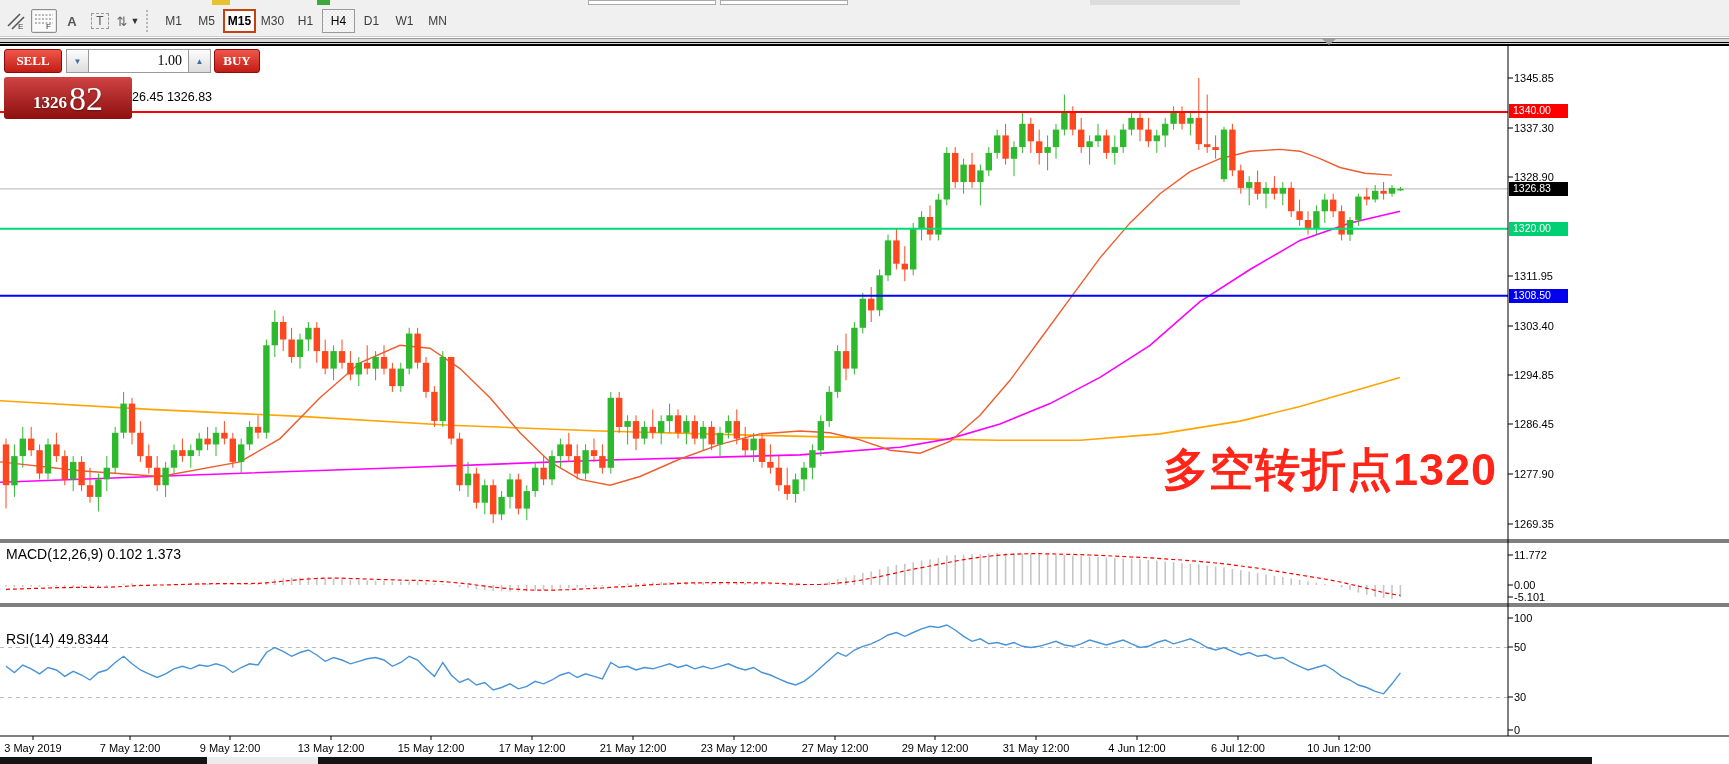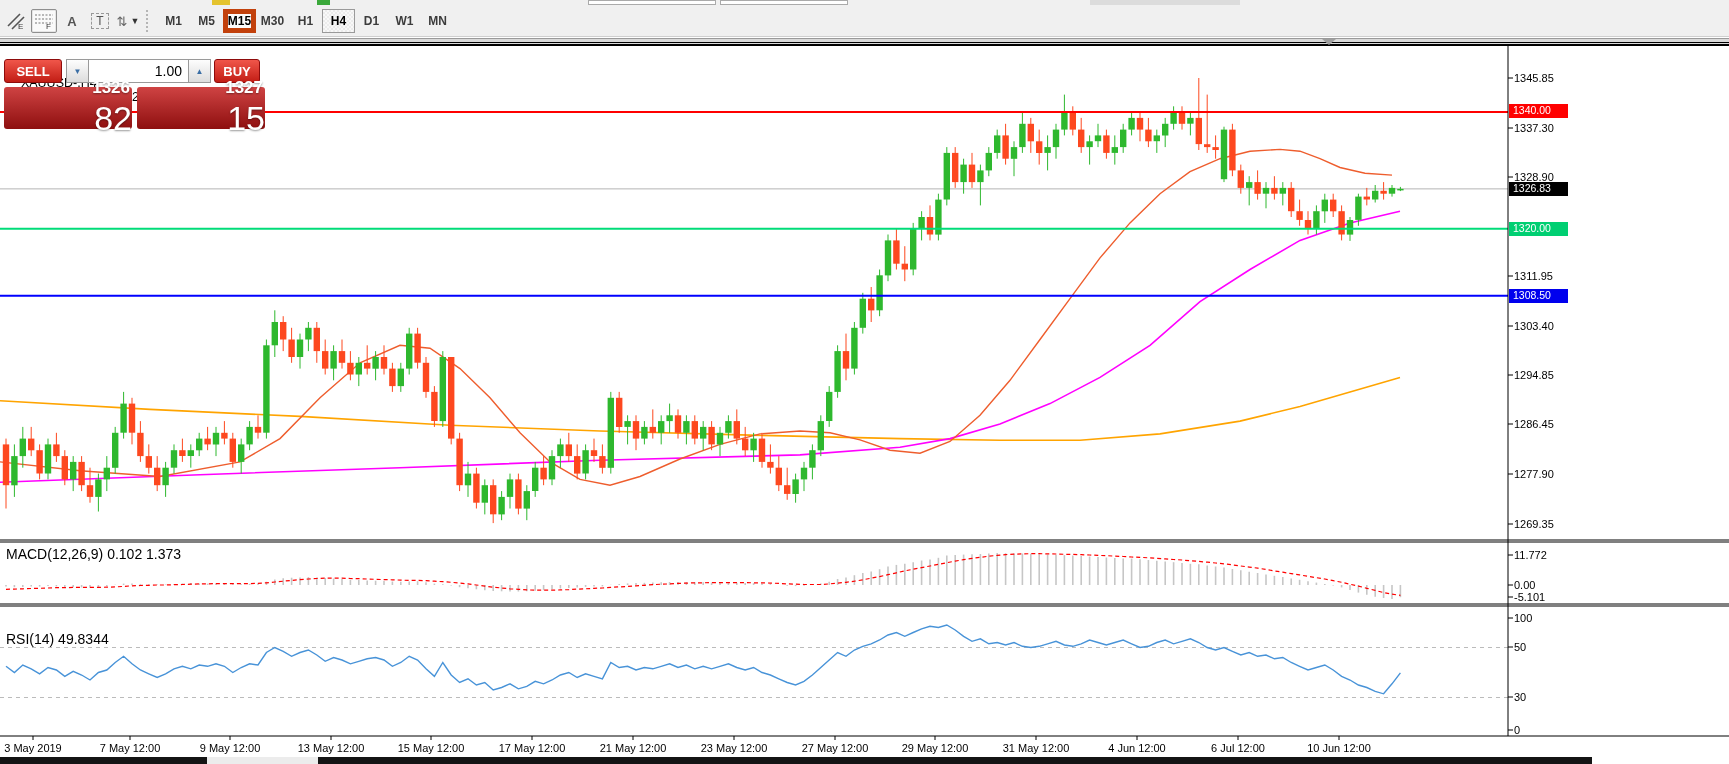--- a/index.html
+++ b/index.html
@@ -10,56 +10,56 @@
   
   .strip-top { position:absolute; left:0; top:0; width:1729px; height:6px; background:#f0f0f0; }
   .strip-top .speck { position:absolute; top:0; height:5px; }
   .toolbar { position:absolute; left:0; top:6px; width:1729px; height:31px; background:#f0f0f0;
              display:flex; align-items:center; border-bottom:1px solid #cfcfcf; }
   .tool-btn { height:24px; min-width:26px; margin:0 1px; display:flex; align-items:center; justify-content:center;
               color:#444; font-size:13px; border:1px solid transparent; border-radius:2px; position:relative; }
   .tool-btn.pressed { border:1px solid #8f8f8f; background:#fafafa; box-shadow:inset 0 0 0 1px #e6e6e6; }
   .tool-sep { width:7px; height:22px; margin:0 4px; border-left:2px dotted #b5b5b5; }
   .tf-btn { height:24px; width:33px; display:flex; align-items:center; justify-content:center;
-            font-size:12px; color:#3c3c3c; border:1px solid transparent;font-weight:bold; }
-  .tf-btn.pressed { border:5px solid #c2410c; background:#fbfbfb; font-weight:bold; color:#000; }
+            font-size:12px; color:#3c3c3c; border:1px solid transparent; }
+  .tf-btn.pressed { border:2px solid #c2410c; background:#fbfbfb; font-weight:bold; color:#000; }
   .tf-btn.active  { border:1px solid #9a9a9a; color:#000;
             background:repeating-conic-gradient(#ececec 0 25%, #f8f8f8 0 50%) 0 0/4px 4px; }
   .caret { font-size:9px; color:#333; margin-left:3px; }
 
   
   .frame { position:absolute; left:0; top:38px; width:1729px; height:7px; background:#d9d9d9;
            border-top:1px solid #9a9a9a; }
   .frame .b1 { position:absolute; left:0; top:3px; width:100%; height:1px; background:#000; }
   .frame .b2 { position:absolute; left:0; top:5px; width:100%; height:2px; background:#000; }
   .frame-tri { position:absolute; left:1322px; top:39px; width:0; height:0;
                border-left:7px solid transparent; border-right:7px solid transparent; border-top:6px solid #9f9f9f; }
 
   
   #stage { position:absolute; left:0; top:0; width:1729px; height:764px; }
   #plot  { position:absolute; left:0; top:0; pointer-events:none; }
   .quote-line { position:absolute; left:7px; top:48px; font-size:12.5px; color:#000; white-space:pre; }
   .quote-line .tri { font-size:9px; vertical-align:1px; }
 
   
-  .trade { position:absolute; left:4px; top:59px; width:262px; }
+  .trade { position:absolute; left:4px; top:49px; width:262px;font-family:Liberation Serif, serif; }
   .trade-row1 { display:flex; height:24px; }
   .btn-trade { border:1px solid #8e0b0b; border-radius:3px; color:#fff; font-weight:bold; font-size:13px;
                display:flex; align-items:center; justify-content:center;
                background:linear-gradient(#f0564a,#c21d15); }
   .btn-sell { width:58px; } .btn-buy { width:46px; margin-left:3px; }
   .spin { display:flex; height:24px; margin-left:4px; }
   .spin-btn { width:23px; border:1px solid #9a9a9a; background:linear-gradient(#fdfdfd,#dcdcdc);
               font-size:8px; color:#3a6ea5; display:flex; align-items:center; justify-content:center; }
   .spin-val { width:99px; border:1px solid #9a9a9a; border-left:none; border-right:none; background:#fff;
               font-size:14px; color:#000; text-align:right; padding:3px 6px 0 0; }
   .trade-row2 { display:flex; margin-top:4px; }
   .price-box { width:128px; height:42px; border-radius:3px; color:#fff;
                background:linear-gradient(#cf4343,#8e0f0f); display:flex; align-items:flex-end; justify-content:center;
-               padding-bottom:3px; text-shadow:0 1px 2px rgba(0,0,0,.4);flex-direction:column; }
+               padding-bottom:3px; text-shadow:0 1px 2px rgba(0,0,0,.4); }
   .price-box + .price-box { margin-left:5px; }
   .p-small { font-size:17px; font-weight:bold; margin:0 2px 3px 0; }
   .p-big   { font-size:34px; font-weight:normal; line-height:34px; }
   .pane-label { position:absolute; left:6px; font-size:14px; color:#000; }
   .annotation { position:absolute; left:1163px; top:440px; font-size:45px; font-weight:600;
                 letter-spacing:1px; white-space:nowrap; }
 
   
   .bottom-strip { position:absolute; top:757px; height:7px; }
 </style>
@@ -721,27 +721,24 @@
         <div class="spin-val">1.00</div>
         <div class="spin-btn">▲</div>
       </div>
       <div class="btn-trade btn-buy">BUY</div>
     </div>
     <div class="trade-row2">
       <div class="price-box">
         <span class="p-small">1326</span>
         <span class="p-big">82</span>
       </div>
-      <div class="price-box">
-        <span class="p-small">1327</span>
-        <span class="p-big">15</span>
-      </div>
     </div>
   </div>
 
   <div class="pane-label" style="top:546px;">MACD(12,26,9) 0.102 1.373</div>
   <div class="pane-label" style="top:631px;">RSI(14) 49.8344</div>
 
+  <div class="annotation" style="color: rgb(255, 38, 25);">多空转折点1320</div>
 
   <div class="bottom-strip" style="left:0;width:207px;background:#141414;"></div>
   <div class="bottom-strip" style="left:207px;width:111px;background:#ececec;"></div>
   <div class="bottom-strip" style="left:318px;width:1274px;background:#141414;"></div>
 </div>
 
 </body></html>

